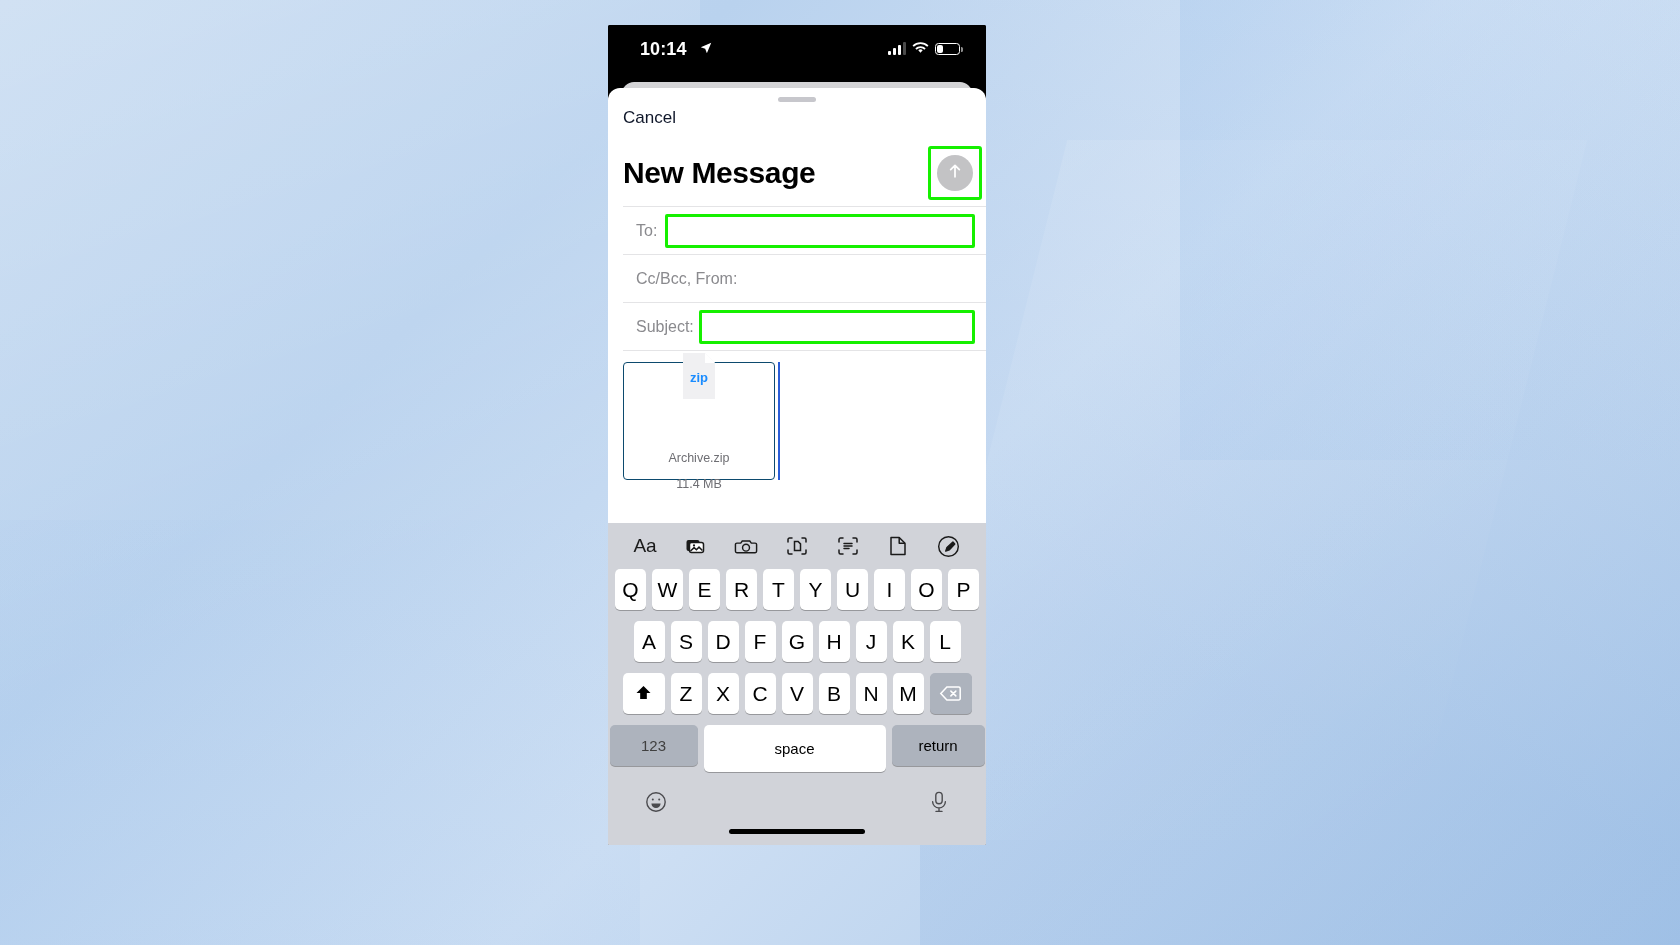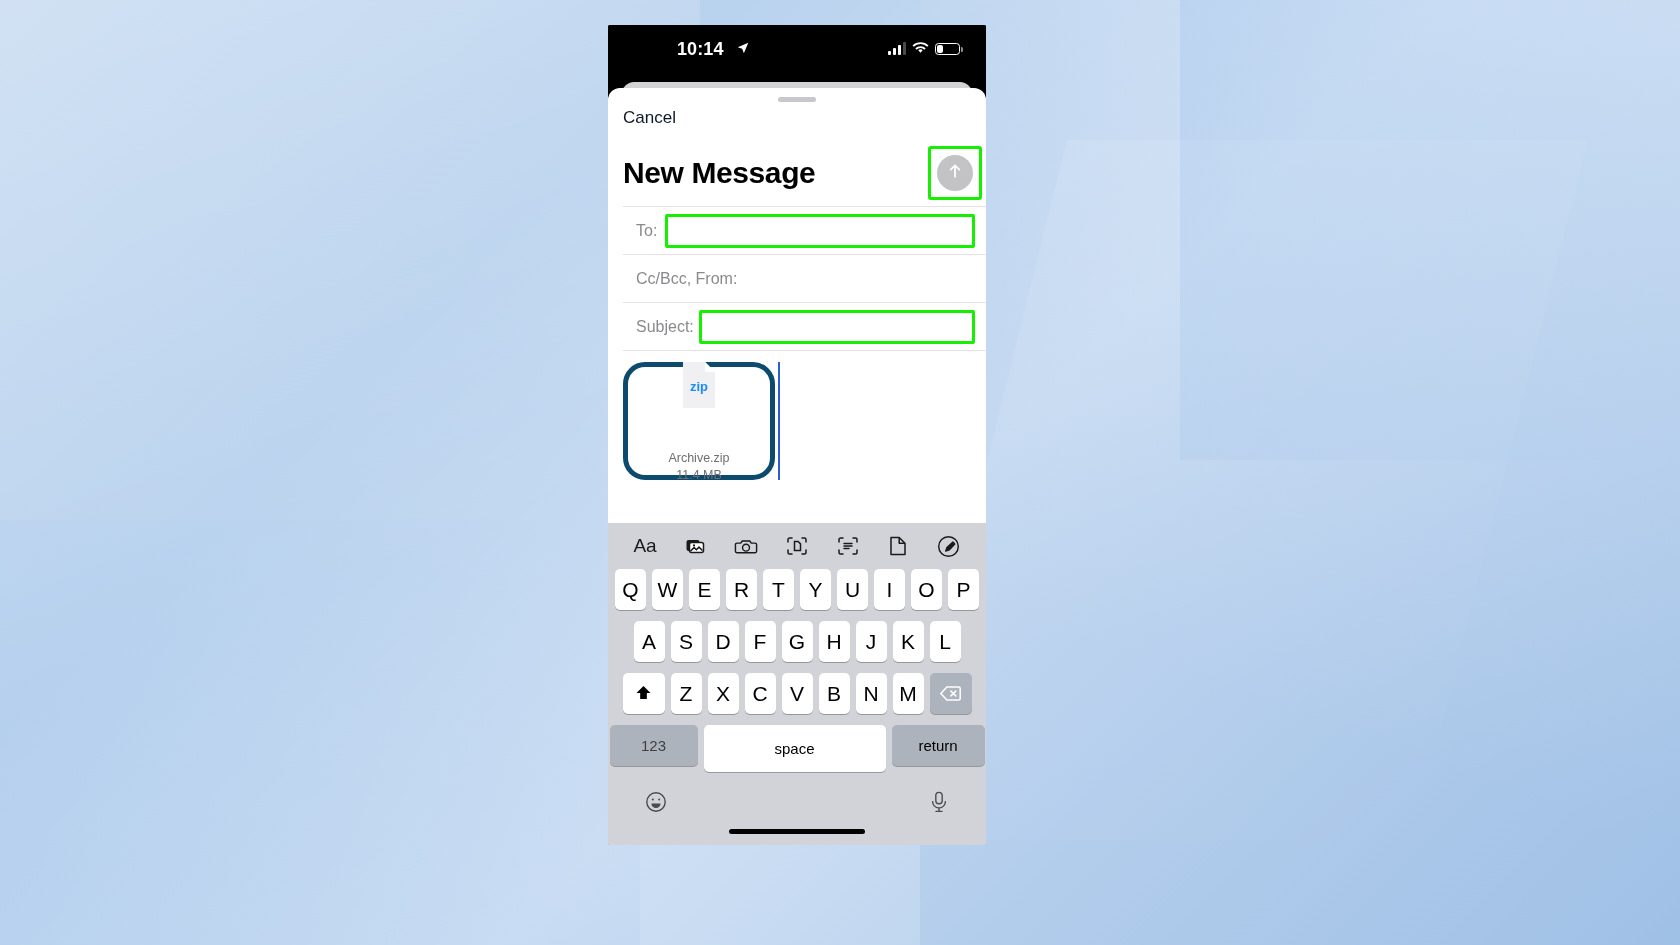--- a/index.html
+++ b/index.html
@@ -68,21 +68,20 @@
     justify-content: space-between;
     padding: 0 26px 0 32px;
   }
   .status-time {
     font-size: 18px;
     font-weight: bold;
     letter-spacing: 0.1px;
     display: flex;
     align-items: center;
     gap: 12px;
-    margin-left: 37px;
   }
   .status-right {
     display: flex;
     align-items: center;
     gap: 6px;
   }
   .bars { display: flex; align-items: flex-end; gap: 2px; height: 12px; }
   .bars i { display: block; width: 3px; background: #fff; border-radius: 1px; }
   .bars i:nth-child(1) { height: 4px; }
   .bars i:nth-child(2) { height: 7px; }
@@ -225,28 +224,28 @@
   
   .body-area {
     position: relative;
     padding: 11px 0 0 15px;
     display: flex;
     align-items: flex-start;
   }
   .attachment {
     width: 152px;
     height: 118px;
-    border: 5px solid #0c4a6e;
-    border-radius: 22px;
+    border: 1px solid #0c4a6e;
+    border-radius: 4px;
     background: #fff;
     display: flex;
     flex-direction: column;
     align-items: center;
     justify-content: center;
-    gap: 1px;
+    gap: 10px;
   }
   .zip-doc {
     position: relative;
     width: 40px; height: 50px;
     margin-bottom: 8px;
   }
   .zip-ext {
     position: absolute;
     left: 0; right: 0;
     top: 19px;

